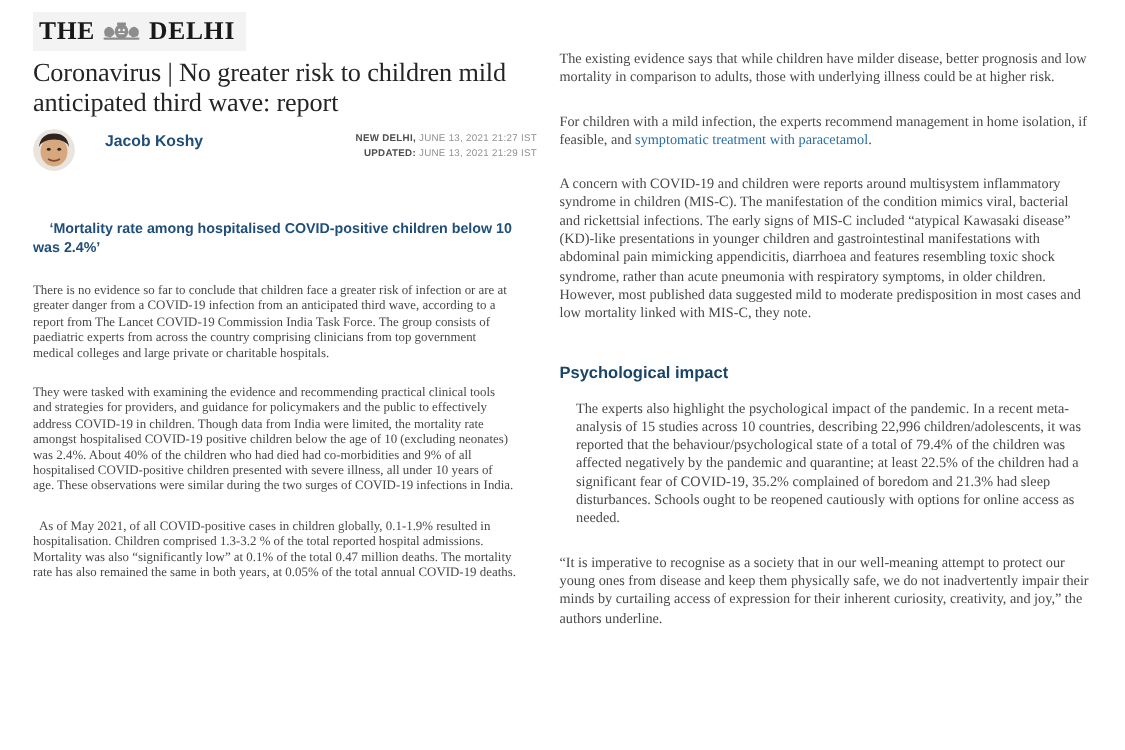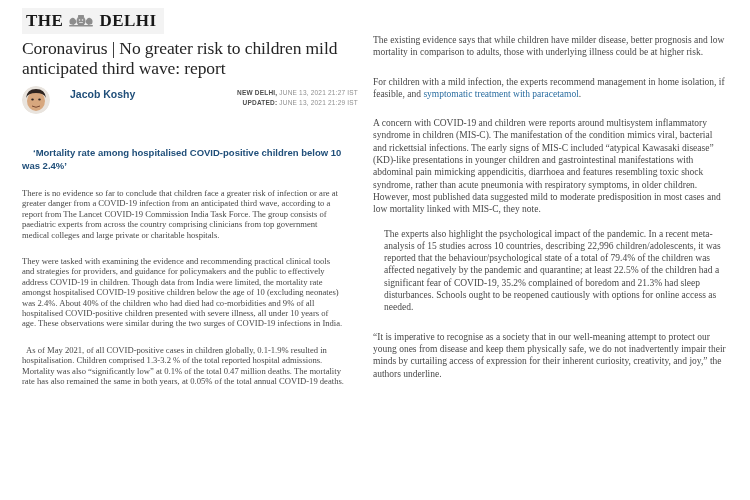--- a/index.html
+++ b/index.html
@@ -189,18 +189,19 @@
     <p class="body indent-sm">As of May 2021, of all COVID-positive cases in children globally, 0.1-1.9% resulted in hospitalisation. Children comprised 1.3-3.2 % of the total reported hospital admissions. Mortality was also “significantly low” at 0.1% of the total 0.47 million deaths. The mortality rate has also remained the same in both years, at 0.05% of the total annual COVID-19 deaths.</p>
   </div>
 
   <div class="col-right">
     <p class="body first">The existing evidence says that while children have milder disease, better prognosis and low mortality in comparison to adults, those with underlying illness could be at higher risk.</p>
 
     <p class="body"><span>For children with a mild infection, the experts recommend management in home isolation, if feasible, and </span><a class="inline-link">symptomatic treatment with paracetamol</a><span>.</span></p>
 
     <p class="body">A concern with COVID-19 and children were reports around multisystem inflammatory syndrome in children (MIS-C). The manifestation of the condition mimics viral, bacterial and rickettsial infections. The early signs of MIS-C included “atypical Kawasaki disease” (KD)-like presentations in younger children and gastrointestinal manifestations with abdominal pain mimicking appendicitis, diarrhoea and features resembling toxic shock syndrome, rather than acute pneumonia with respiratory symptoms, in older children. However, most published data suggested mild to moderate predisposition in most cases and low mortality linked with MIS-C, they note.</p>
 
+    <h2 class="section-heading">Psychological impact</h2>
 
     <p class="body after-heading">The experts also highlight the psychological impact of the pandemic. In a recent meta-analysis of 15 studies across 10 countries, describing 22,996 children/adolescents, it was reported that the behaviour/psychological state of a total of 79.4% of the children was affected negatively by the pandemic and quarantine; at least 22.5% of the children had a significant fear of COVID-19, 35.2% complained of boredom and 21.3% had sleep disturbances. Schools ought to be reopened cautiously with options for online access as needed.</p>
     <p class="body">“It is imperative to recognise as a society that in our well-meaning attempt to protect our young ones from disease and keep them physically safe, we do not inadvertently impair their minds by curtailing access of expression for their inherent curiosity, creativity, and joy,” the authors underline.</p>
   </div>
 
 </div>
 
 </body></html>

